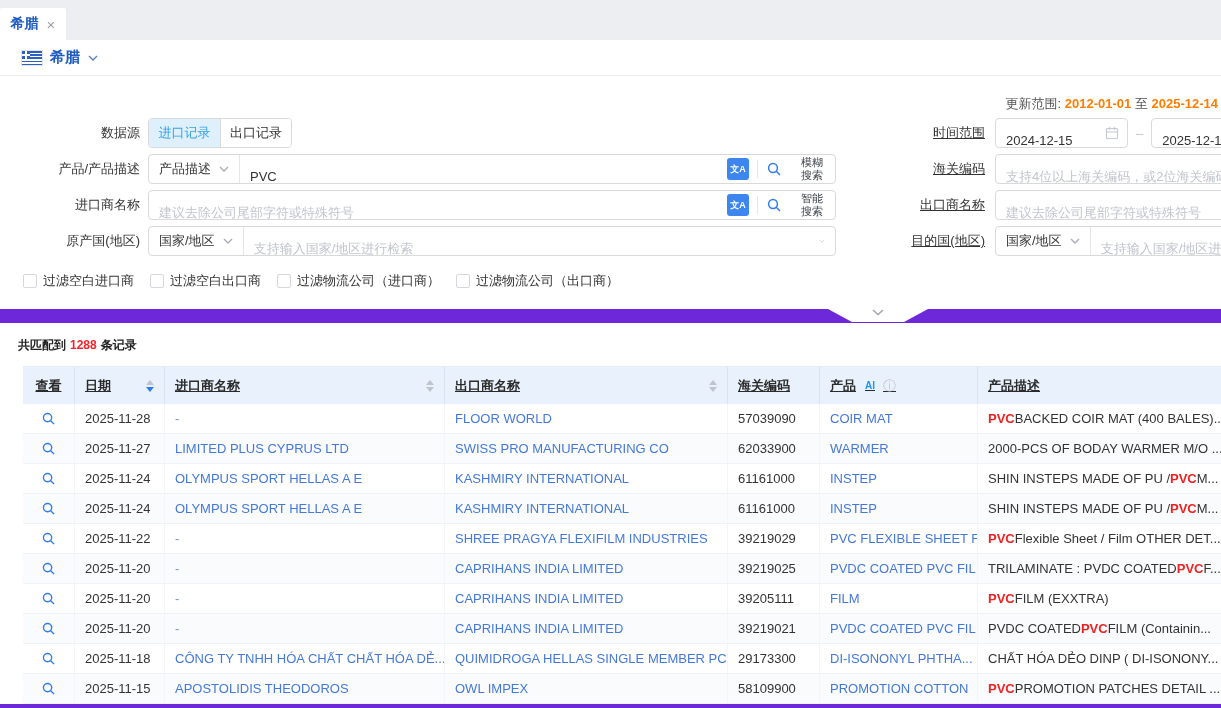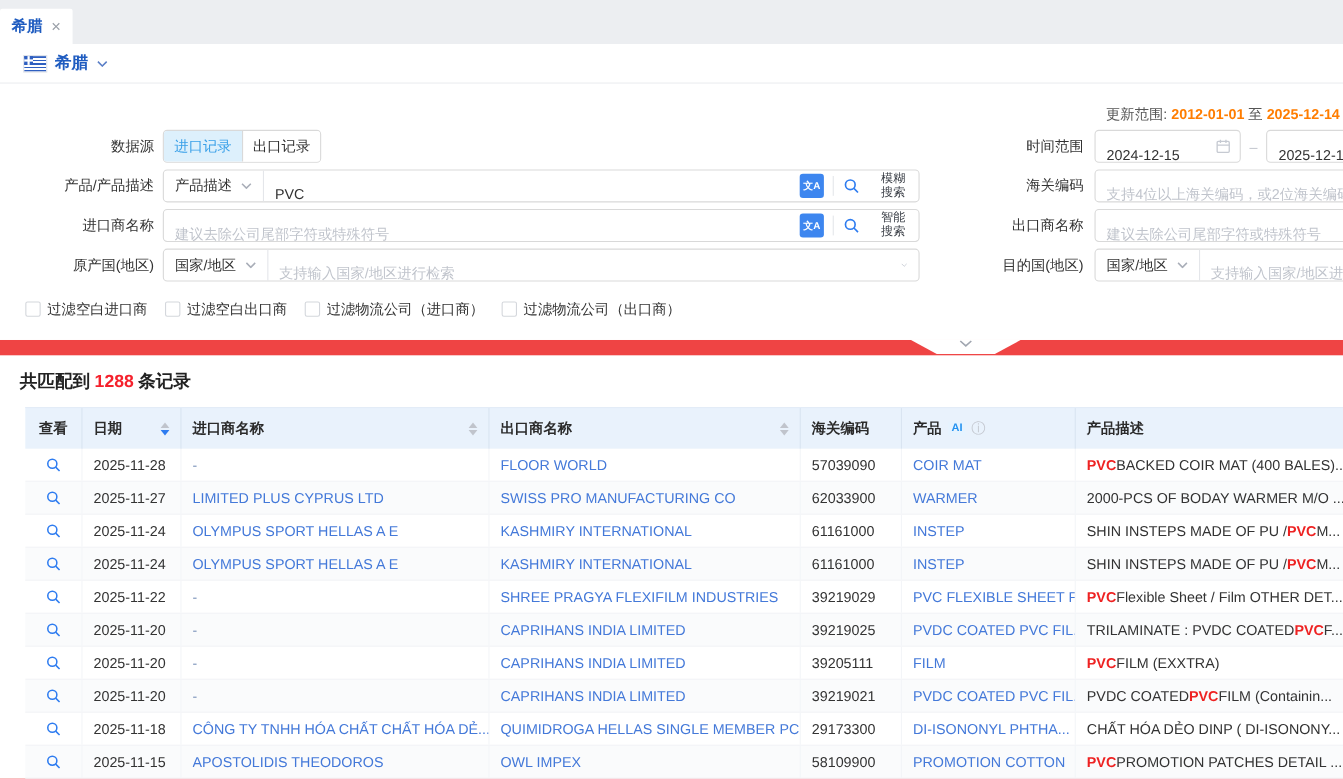--- a/index.html
+++ b/index.html
@@ -1,18 +1,18 @@
 <!DOCTYPE html>
 <html><head>
 <meta charset="utf-8">
 <style>
   * { margin:0; padding:0; box-sizing:border-box; }
   html,body { width:1221px; height:708px; }
   body { font-family:"Liberation Sans","DejaVu Sans",sans-serif; font-size:13px; color:#333; }
-  .screen { position:relative; width:1221px; height:708px; overflow:hidden; background:#ef4444; }
+  .screen { position:relative; width:1221px; height:708px; overflow:hidden; background:#6d28d9; }
 
   
   .tabbar { height:40px; background:#eceef1; display:flex; align-items:flex-end; }
   .tab { height:32px; min-width:66px; padding:0 10px; background:#fff; display:flex; align-items:center; justify-content:center; gap:8px;
          font-size:14px; font-weight:bold; color:#1f5cc0; border-top-left-radius:2px; border-top-right-radius:2px; cursor:pointer; }
   .tab-close { color:#9aa0a8; font-weight:normal; font-size:15px; line-height:1; cursor:pointer; }
 
   
   .main { background:#fff; }
   .page-header { height:36px; display:flex; align-items:center; gap:8px; padding-left:22px; border-bottom:1px solid #ebedf0; background:#fff; }
@@ -26,21 +26,21 @@
   
   .form-panel { position:relative; background:#fff; padding-bottom:6px; }
   .update-row { height:20px; margin-top:19px; position:relative; }
   .update-range { position:absolute; right:3px; top:0; font-size:13px; color:#555; white-space:nowrap; }
   .update-range b { color:#ff7d00; }
   .frow { height:36px; display:flex; align-items:center; position:relative; }
   .check-row { height:44px; display:flex; align-items:center; gap:16px; padding-left:23px; }
   .flabel { width:140px; text-align:right; padding-right:0; color:#333; flex:none; }
   .lfield { margin-left:8px; }
   .frow-right { position:absolute; left:860px; top:3px; height:30px; display:flex; align-items:center; }
-  .rlabel { width:125px; text-align:right; color:#333; flex:none; }
+  .rlabel { width:125px; text-align:right; color:#333; flex:none;text-decoration:underline; }
   .rfield { margin-left:10px; }
 
   .seg { display:flex; height:30px; border:1px solid #d9d9d9; border-radius:4px; overflow:hidden; background:#fff; }
   .seg-btn { width:71px; display:flex; align-items:center; justify-content:center; cursor:pointer; background:#fff; color:#333;text-align:center; }
   .seg-btn + .seg-btn { border-left:1px solid #d9d9d9; }
   .seg-btn.active { background:#ddf0fc; color:#3aa0e8; }
 
   .inp-wrap { display:flex; align-items:center; height:30px; border:1px solid #d9d9d9; border-radius:4px; background:#fff; }
   .inp-wrap input { border:none; outline:none; flex:1; min-width:0; height:28px; padding:0 10px; font-size:13px; color:#333; font-family:inherit; background:transparent;margin-top:15px; }
   .inp-wrap input::placeholder { color:#c0c4cc; }
@@ -59,26 +59,26 @@
   .cal-icon { margin-right:8px; flex:none; }
 
   .checkbox-item { display:flex; align-items:center; gap:6px; cursor:pointer; }
   .checkbox-box { width:14px; height:14px; border:1px solid #d4d7dc; border-radius:2px; background:#fff; flex:none; }
 
   .collapse-notch { position:absolute; left:828px; bottom:-13px; width:100px; height:13px; background:#fff;
                     clip-path:polygon(0 0,100% 0,76% 100%,24% 100%); display:flex; align-items:flex-start; justify-content:center; cursor:pointer; }
 
   
   .results-panel { margin-top:14px; background:#fff; min-height:380px; }
-  .count-line { padding:14px 0 12px 18px; font-size:16px; font-weight:bold; color:#222; }
+  .count-line { padding:14px 0 12px 18px; font-size:12px; font-weight:bold; color:#222; }
   .count-line b { color:#f5222d; margin:0 4px; }
 
   .table { margin-left:23px; width:1198px; --cols:52px 90px 280px 283px 92px 158px 1fr; }
   .tr-head { display:grid; grid-template-columns:var(--cols); background:#e9f2fc; height:38px; border-top:1px solid #e3ecf7; }
-  .th { display:flex; align-items:center; padding-left:10px; font-weight:bold; color:#2b2b2b; border-right:1px solid #d9e4f1; overflow:hidden; white-space:nowrap; }
+  .th { display:flex; align-items:center; padding-left:10px; font-weight:bold; color:#2b2b2b; border-right:1px solid #d9e4f1; overflow:hidden; white-space:nowrap;text-decoration:underline; }
   .th:first-child { justify-content:center; padding-left:0; }
   .th:last-child { border-right:none; }
   .sorter { margin-left:auto; margin-right:10px; display:flex; flex-direction:column; gap:2px; cursor:pointer; }
   .car { width:0; height:0; border-left:4px solid transparent; border-right:4px solid transparent; }
   .car.up { border-bottom:5px solid #c0c4cc; }
   .car.down { border-top:5px solid #c0c4cc; }
   .car.down.active { border-top-color:#2e7cf0; }
   .ai-badge { background:#e6f3fe; color:#2492f0; font-size:10px; font-weight:bold; padding:1px 3px; border-radius:2px; margin:0 5px 0 6px; }
   .info-icon { color:#c3c7cf; font-size:13px; font-weight:normal; }
 

